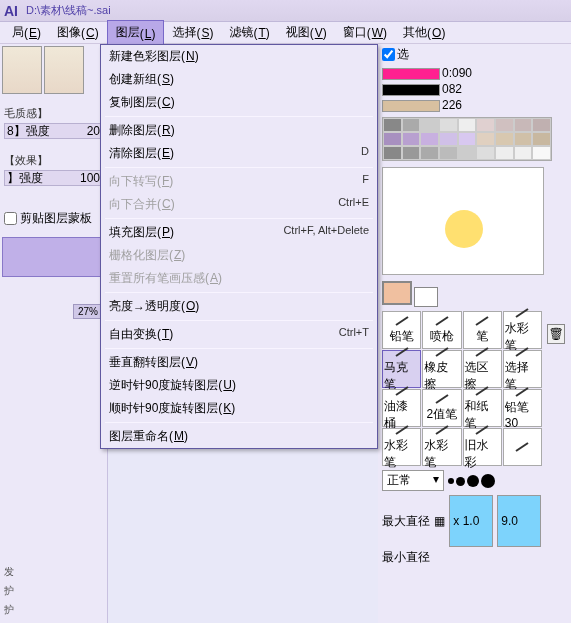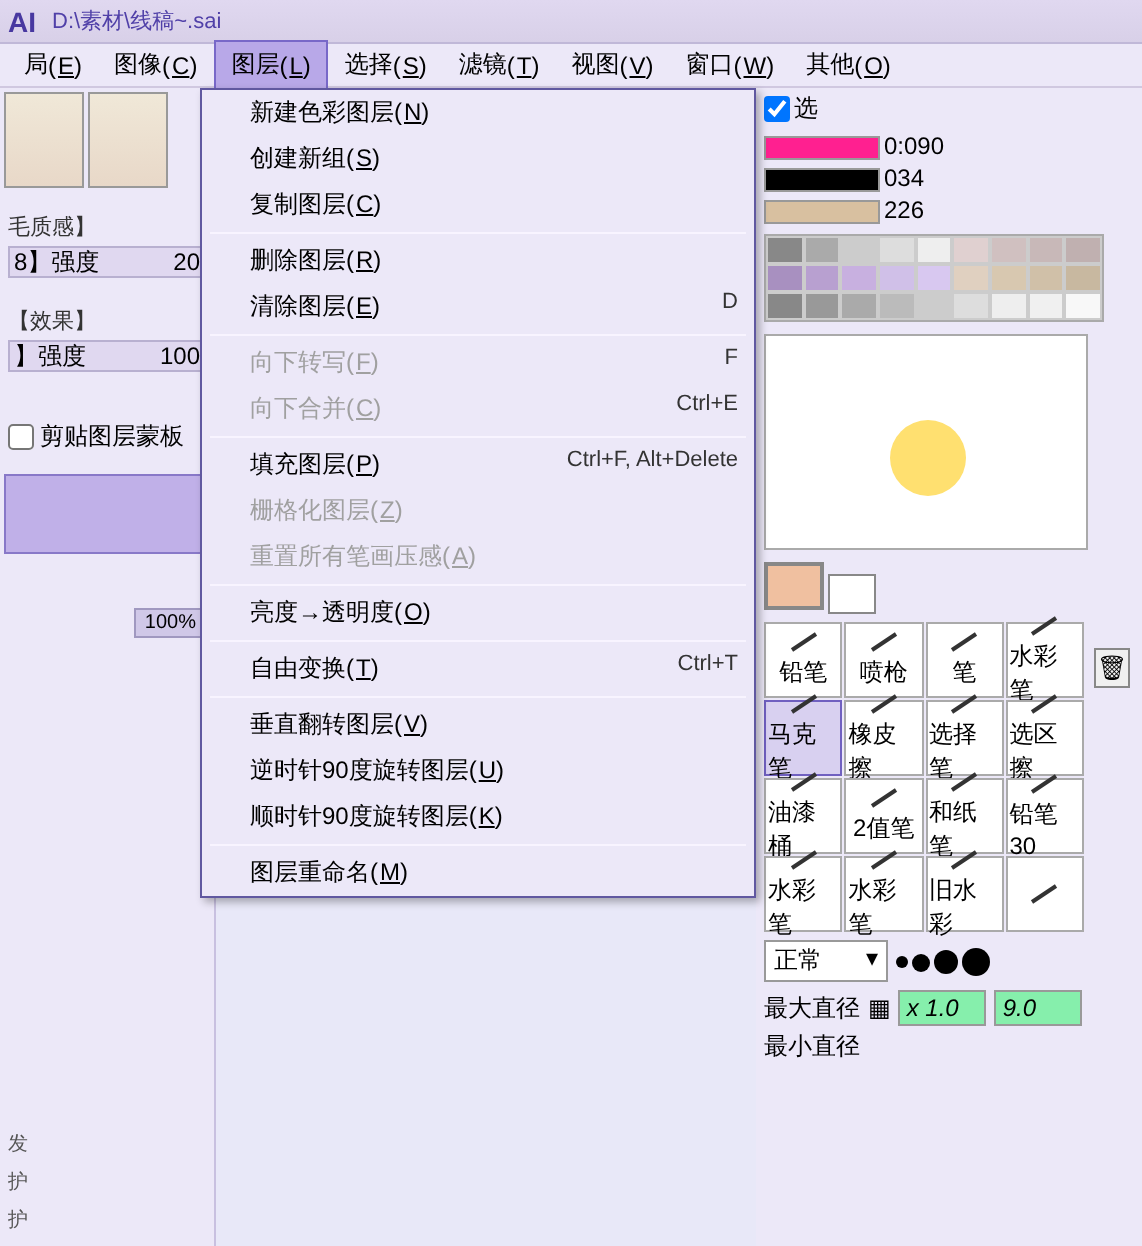--- a/index.html
+++ b/index.html
@@ -4,38 +4,38 @@
 <style>
 * { margin: 0; padding: 0; box-sizing: border-box; font-family: "Microsoft YaHei", "SimSun", sans-serif; font-size: 12px; }
 body { background: #e8e8f8; width: 571px; height: 623px; overflow: hidden; position: relative; }
 
 .titlebar { background: linear-gradient(#e0d8f0, #d8d0e8); height: 22px; display: flex; align-items: center; padding-left: 4px; border-bottom: 1px solid #c0b8d8; }
 .titlebar .logo { font-weight: bold; color: #4838a0; font-size: 14px; margin-right: 8px; }
 .titlebar .path { color: #5040a8; font-size: 11px; }
 
 .menubar { background: #ece8f8; height: 22px; display: flex; align-items: center; padding-left: 4px; border-bottom: 1px solid #d0c8e0; gap: 0; }
 .menubar .mi { padding: 3px 8px; cursor: pointer; display: flex; align-items: center; }
-.menubar .mi.active { background: #b8a8e8; border: 1px solid #7868c8; }
+.menubar .mi.active { background: #b8a8e8; border: 1px solid #7868c8; align-items: flex-end; }
 .menubar .mi .accel { text-decoration: underline; margin-left: 1px; }
 
 .left-panel { position: absolute; left: 0; top: 44px; width: 108px; height: 580px; background: #ece8f8; border-right: 1px solid #c8c0e0; }
 .left-panel .thumbs { display: flex; gap: 2px; padding: 2px; }
 .left-panel .thumb { width: 40px; height: 48px; background: #f8f8f8; border: 1px solid #999; }
 .left-panel .thumb-inner { width: 100%; height: 100%; background: linear-gradient(#f0e8d8, #e8d8c8); }
 .left-panel .section { margin-top: 8px; padding: 2px 4px; }
 .left-panel .section-title { font-size: 11px; color: #333; margin-bottom: 2px; }
 .left-panel .slider-row { display: flex; align-items: center; background: #e0d8f0; border: 1px solid #b8b0d0; height: 16px; margin-bottom: 2px; font-size: 10px; padding: 0 2px; justify-content: space-between; }
 .left-panel .pct { position: absolute; top: 260px; right: 4px; background: #d0c8e8; border: 1px solid #a098c0; padding: 1px 4px; font-size: 10px; }
 .left-panel .chk { margin-top: 18px; padding: 2px 4px; font-size: 11px; display: flex; align-items: center; gap: 3px; }
 .left-panel .layer-slot { margin-top: 8px; height: 40px; background: #c0b0e8; border: 1px solid #8878c8; margin-left: 2px; margin-right: 2px; }
 .left-panel .mode-btns { position: absolute; bottom: 4px; left: 2px; }
 .left-panel .mode-btn { display: block; font-size: 10px; color: #555; padding: 2px; margin-bottom: 1px; }
 
 .dropdown { position: absolute; left: 100px; top: 44px; width: 278px; background: #ece8f8; border: 1px solid #6058a0; box-shadow: 2px 2px 4px rgba(0,0,0,0.3); z-index: 100; }
-.dropdown .ditem { padding: 3px 8px 3px 24px; display: flex; justify-content: space-between; cursor: pointer; font-size: 12px; }
+.dropdown .ditem { padding: 3px 8px 3px 8px; display: flex; justify-content: space-between; cursor: pointer; font-size: 12px; }
 .dropdown .ditem.highlighted { background: #9080d8; color: #fff; }
 .dropdown .ditem.disabled { color: #a0a0a0; }
 .dropdown .ditem .accel { margin-left: 1px; }
 .dropdown .sep { height: 1px; background: #c0b8d8; margin: 2px 4px; border-bottom: 1px solid #f8f4ff; }
 .dropdown .shortcut { color: #333; font-size: 11px; }
 .dropdown .ditem.highlighted .shortcut { color: #fff; }
 
 .right-area { position: absolute; left: 378px; top: 44px; width: 193px; height: 580px; background: #ece8f8; }
 .right-area .toprow { display: flex; align-items: center; gap: 4px; padding: 2px 4px; }
 .right-area .chk2 { display: flex; align-items: center; gap: 2px; font-size: 11px; }
@@ -56,21 +56,21 @@
 .right-area .tool.sel { background: #d8d0f0; border: 1px solid #7060c0; }
 .right-area .tool-icon { width: 16px; height: 12px; margin-bottom: 1px; }
 .right-area .blend-row { margin: 4px 4px; display: flex; align-items: center; gap: 4px; }
 .right-area .blend-sel { background: #fff; border: 1px solid #999; padding: 1px 4px; width: 62px; font-size: 11px; display: flex; justify-content: space-between; }
 .right-area .brush-dots { display: flex; gap: 2px; }
 .right-area .bdot { width: 14px; height: 14px; background: #000; border-radius: 50%; }
 .right-area .bdot.s1 { width: 6px; height: 6px; margin-top: 4px; }
 .right-area .bdot.s2 { width: 9px; height: 9px; margin-top: 3px; }
 .right-area .bdot.s3 { width: 12px; height: 12px; margin-top: 1px; }
 .right-area .size-row { margin: 2px 4px; display: flex; align-items: center; gap: 4px; font-size: 11px; }
-.right-area .size-row .field { background: #86efac; border: 1px solid #999; padding: 1px 3px; width: 44px; font-style: italic; }
+.right-area .size-row .field { background: #7dd3fc; border: 1px solid #999; padding: 18px 3px; width: 44px; }
 .right-area .trash { position: absolute; right: 6px; top: 280px; width: 18px; height: 20px; border: 1px solid #888; background: #f0f0f0; display: flex; align-items: center; justify-content: center; font-size: 12px; }
 </style>
 </head>
 <body>
 
 <div class="titlebar">
   <span class="logo">AI</span>
   <span class="path">D:\素材\线稿~.sai</span>
 </div>
 
@@ -101,21 +101,21 @@
         <span>20</span>
       </div>
   </div>
   <div class="section">
     <div class="section-title">【效果】</div>
     <div class="slider-row">
         <span>】强度</span>
         <span>100</span>
       </div>
   </div>
-  <div class="pct">100%</div>
+  <div class="pct">27%</div>
   <div class="chk">
     <input type="checkbox" style="">
     <span>剪贴图层蒙板</span>
   </div>
   <div class="layer-slot"></div>
   <div class="mode-btns">
     <span class="mode-btn">发</span>
     <span class="mode-btn">护</span>
     <span class="mode-btn">护</span>
   </div>
@@ -201,21 +201,21 @@
         <input type="checkbox" checked="" style="">
         <span>选</span>
       </div>
   </div>
   <div class="color-row">
       <div class="swatch pink"></div>
       <span>0:090</span>
     </div>
   <div class="color-row">
       <div class="swatch blk"></div>
-      <span>034</span>
+      <span>082</span>
     </div>
   <div class="color-row">
       <div class="swatch tan"></div>
       <span>226</span>
     </div>
   <div class="palette" id="palette">
       <div class="pc" style="background: rgb(136, 136, 136);"></div>
       <div class="pc" style="background: rgb(170, 170, 170);"></div>
       <div class="pc" style="background: rgb(204, 204, 204);"></div>
       <div class="pc" style="background: rgb(221, 221, 221);"></div>
@@ -285,27 +285,27 @@
       <div class="tool">
         <div class="tool-icon"><svg width="16" height="12">
             <line x1="2" y1="10" x2="14" y2="2" stroke="#333" stroke-width="2"></line>
           </svg></div>
         <span>橡皮擦</span>
       </div>
       <div class="tool">
         <div class="tool-icon"><svg width="16" height="12">
             <line x1="2" y1="10" x2="14" y2="2" stroke="#333" stroke-width="2"></line>
           </svg></div>
+        <span>选区擦</span>
+      </div>
+      <div class="tool">
+        <div class="tool-icon"><svg width="16" height="12">
+            <line x1="2" y1="10" x2="14" y2="2" stroke="#333" stroke-width="2"></line>
+          </svg></div>
         <span>选择笔</span>
-      </div>
-      <div class="tool">
-        <div class="tool-icon"><svg width="16" height="12">
-            <line x1="2" y1="10" x2="14" y2="2" stroke="#333" stroke-width="2"></line>
-          </svg></div>
-        <span>选区擦</span>
       </div>
       <div class="tool">
         <div class="tool-icon"><svg width="16" height="12">
             <line x1="2" y1="10" x2="14" y2="2" stroke="#333" stroke-width="2"></line>
           </svg></div>
         <span>油漆桶</span>
       </div>
       <div class="tool">
         <div class="tool-icon"><svg width="16" height="12">
             <line x1="2" y1="10" x2="14" y2="2" stroke="#333" stroke-width="2"></line>

